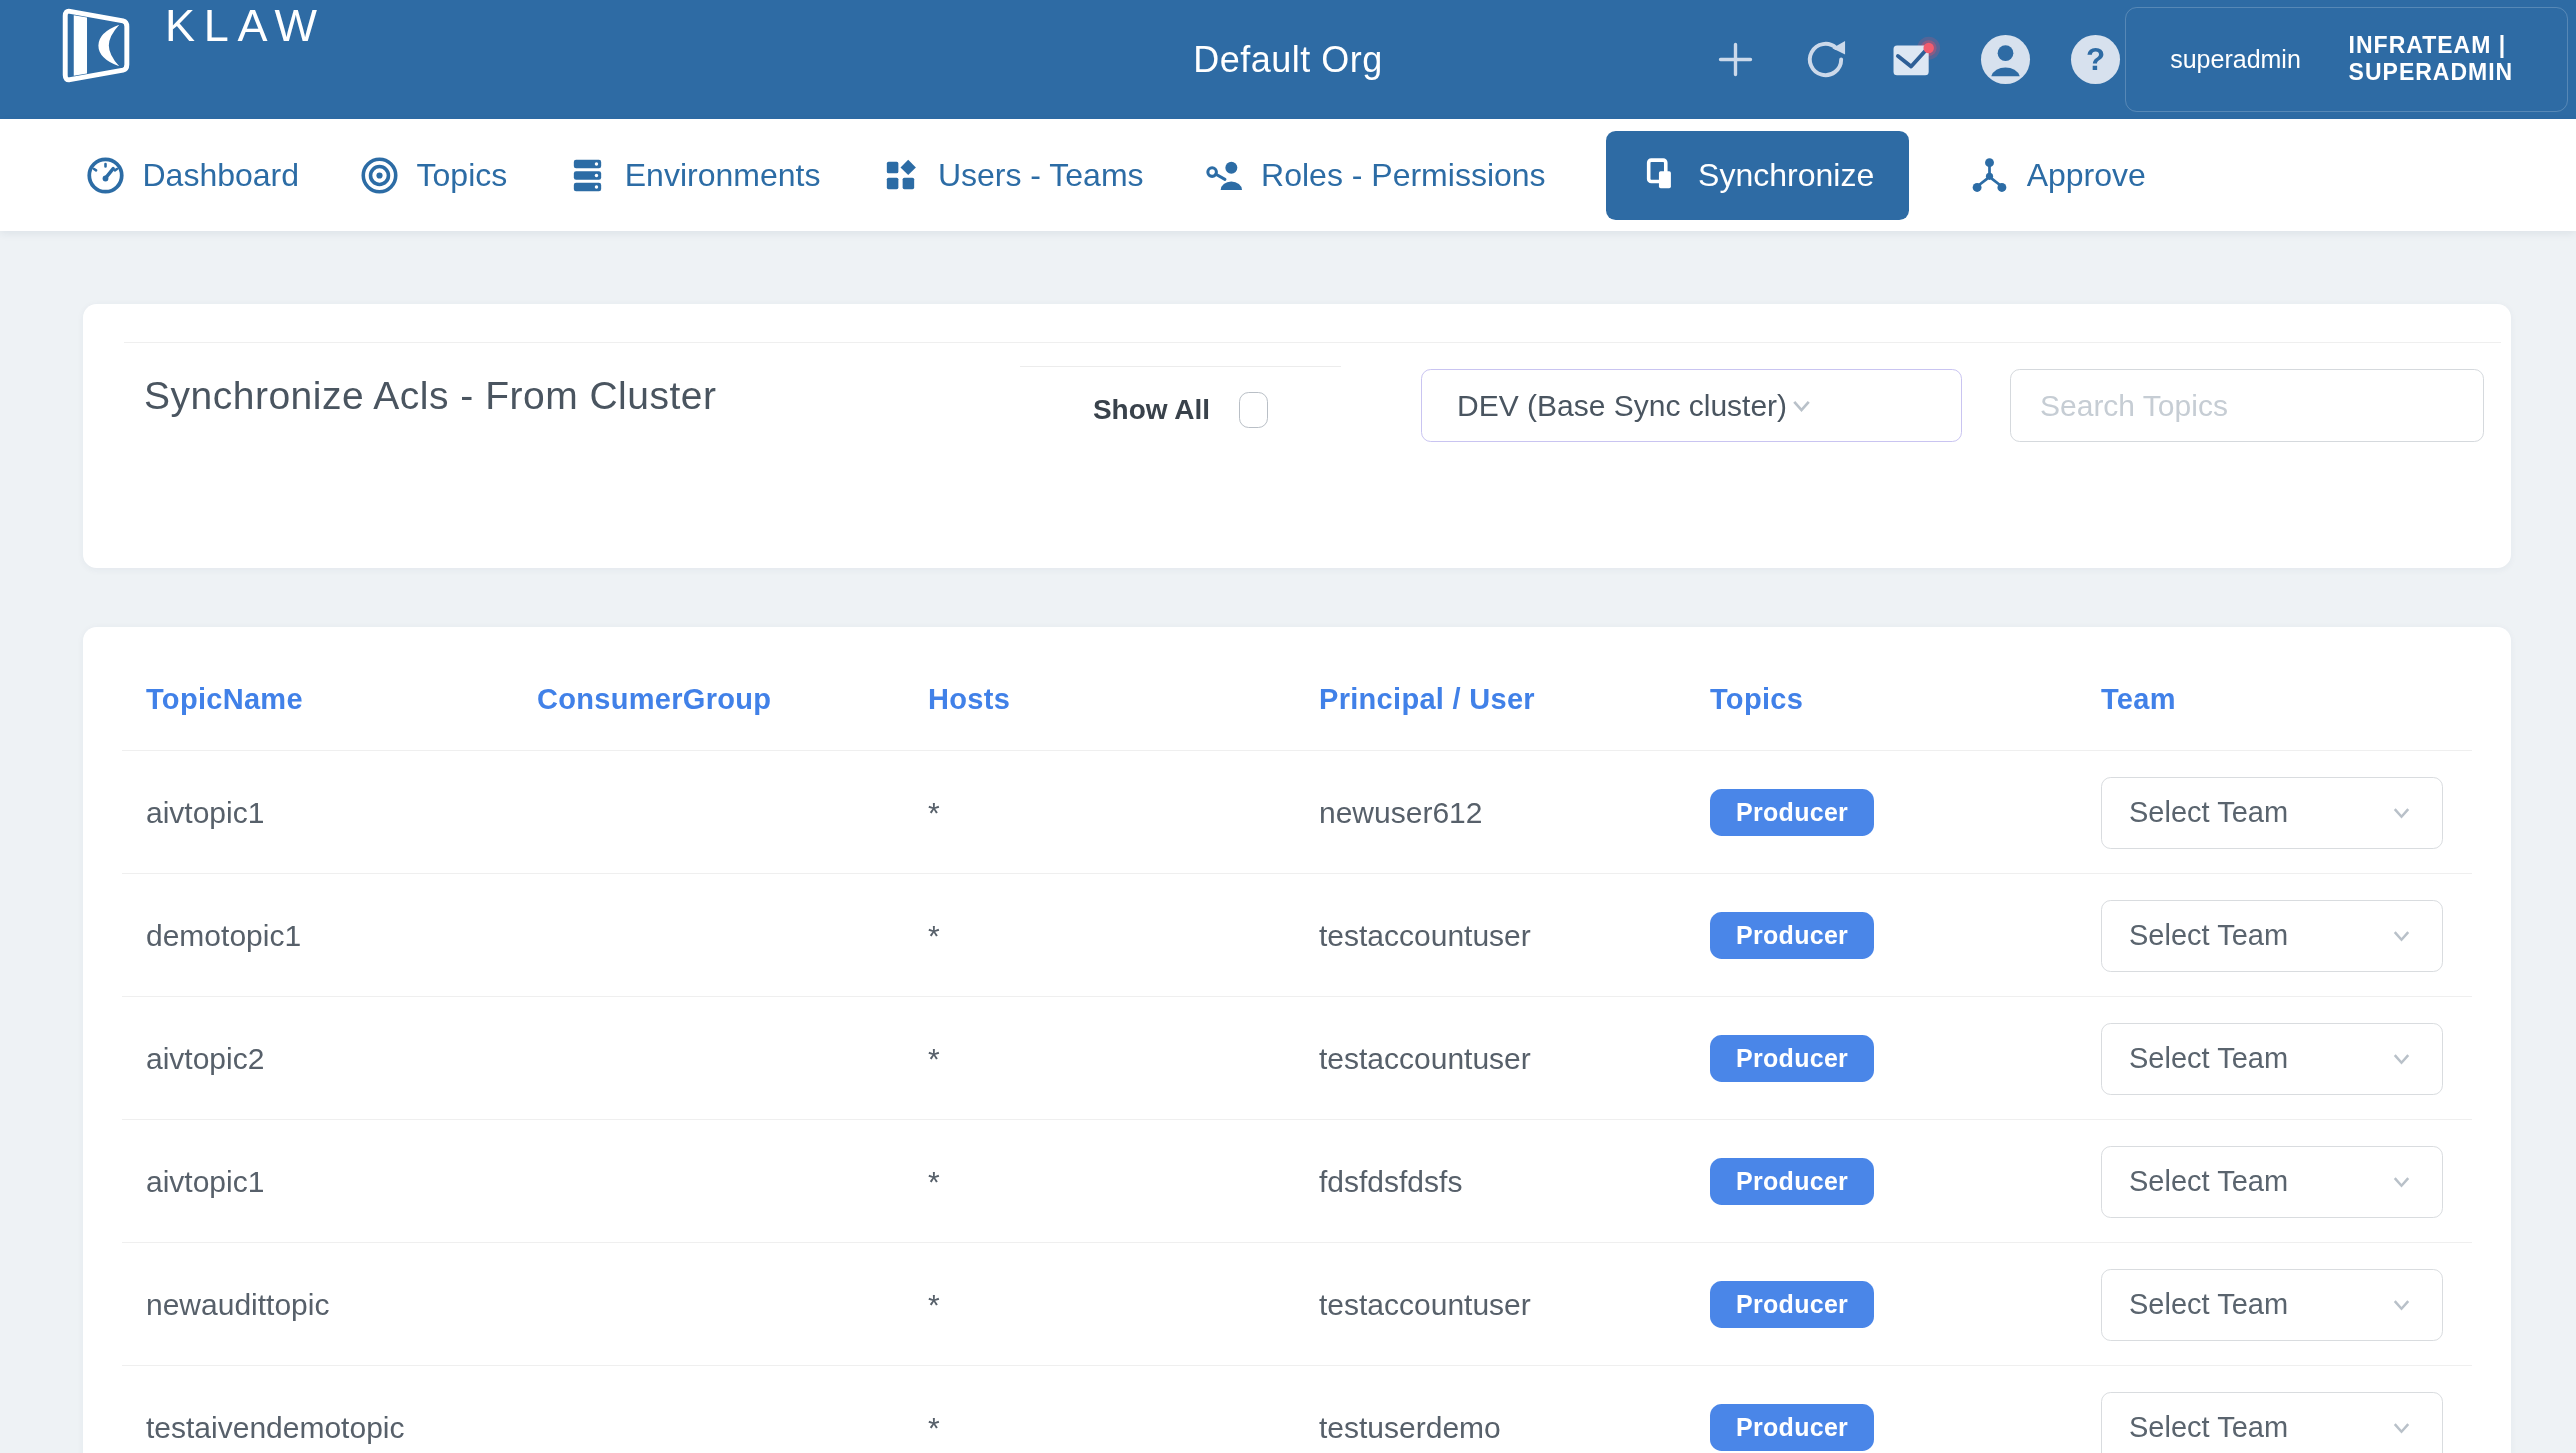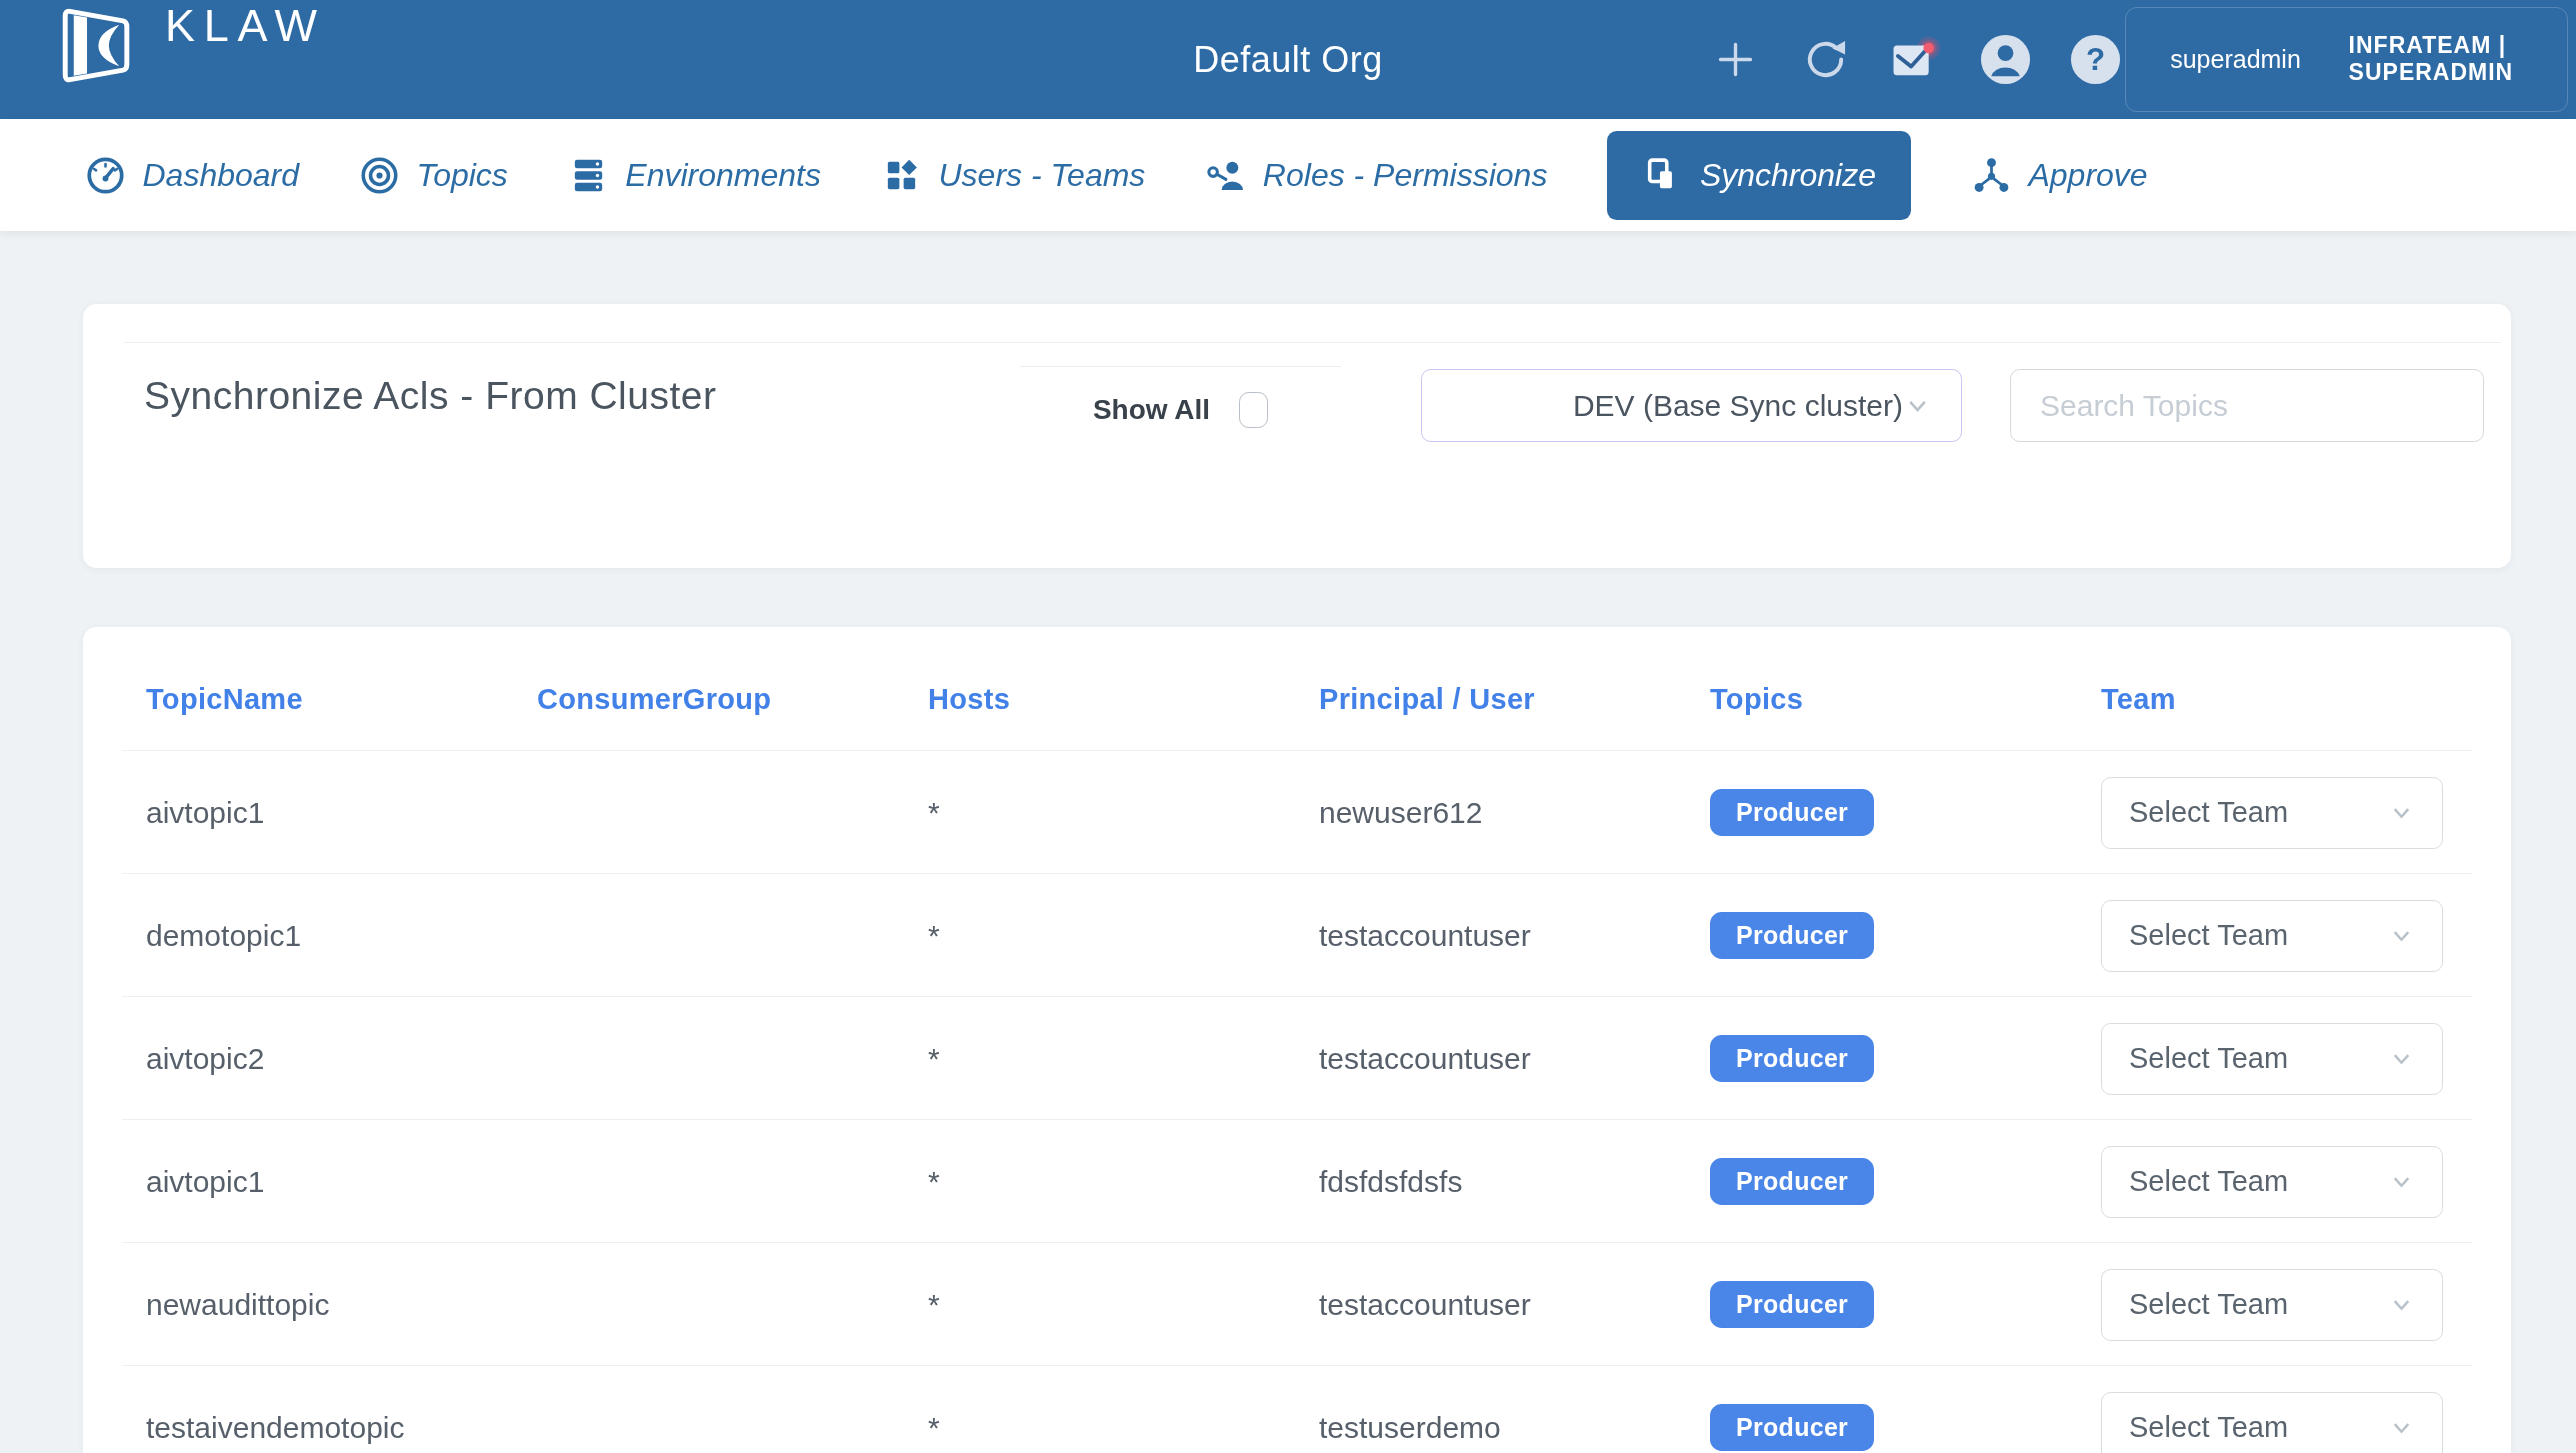--- a/index.html
+++ b/index.html
@@ -36,21 +36,21 @@
   .user-block .row2 { flex: 1; display: flex; align-items: center; justify-content: center; font-size: 23px; font-weight: 700; letter-spacing: 1px; }
 
   
   .navbar {
     position: absolute; left: 0; top: 119px; width: 2576px; height: 112px;
     background: #ffffff; box-shadow: 0 2.9px 7.8px rgba(40,60,90,0.08);
     display: flex; align-items: center; padding-left: 85px; gap: 60px;
   }
   .nav-item {
     display: flex; align-items: center; gap: 16.5px; color: var(--nav-link, #2c6ca5);
-    font-size: 32px; font-weight: 500; cursor: pointer; white-space: nowrap; font-style: italic;
+    font-size: 32px; font-weight: 500; cursor: pointer; white-space: nowrap;
   }
   .nav-item .nav-ico { width: 41px; height: 41px; display: flex; align-items: center; justify-content: center; }
   .nav-item .nav-ico svg { display: block; }
   .nav-item.active {
     background: var(--accent, #2e6ba4); color: #ffffff;
     height: 89px; padding: 0 35px; border-radius: 9.7px;
   }
 
   
   .card {
@@ -70,21 +70,21 @@
   }
   .showall-label { font-size: 28px; font-weight: 600; color: #39424b; }
   .showall-checkbox {
     appearance: none; -webkit-appearance: none;
     width: 29px; height: 36px; border: 1.9px solid #b9bfc6; border-radius: 9.7px;
     background: #ffffff; cursor: pointer;
   }
   .cluster-select {
     position: absolute; left: 1338px; top: 65px; width: 541px; height: 73px;
     border: 1.9px solid var(--select-accent-border, #c9c4f1); border-radius: 9.7px;
-    display: flex; align-items: center; justify-content: flex-end;
+    display: flex; align-items: center; justify-content: flex-start;
     padding: 0 29px 0 35px; cursor: pointer; background: #ffffff;
   }
   .cluster-select .sel-text { font-size: 30px; color: #4a5560; }
   .search-input {
     position: absolute; left: 1927px; top: 65px; width: 474px; height: 73px;
     border: 1.9px solid var(--input-border, #d5d9dd); border-radius: 9.7px;
     padding: 0 29px; font-size: 30px; color: #4a5560; outline: none;
     font-family: "Liberation Sans", sans-serif; background: #ffffff;
   }
   .search-input::placeholder { color: #c6cdd4; }

